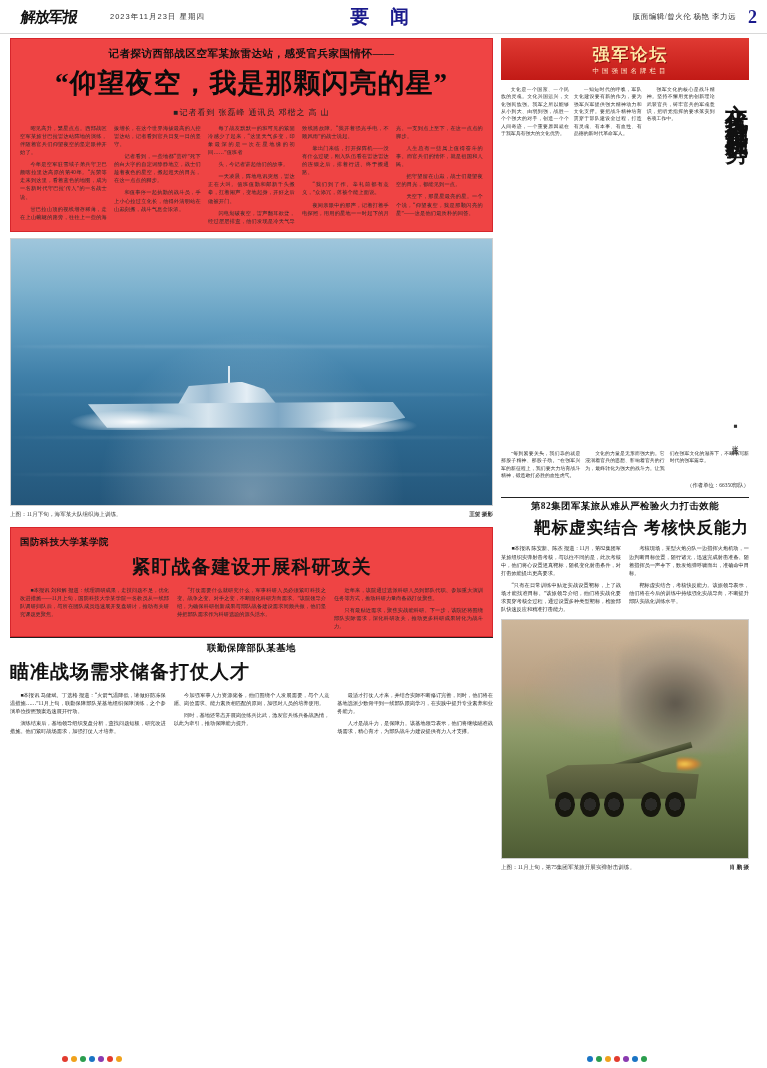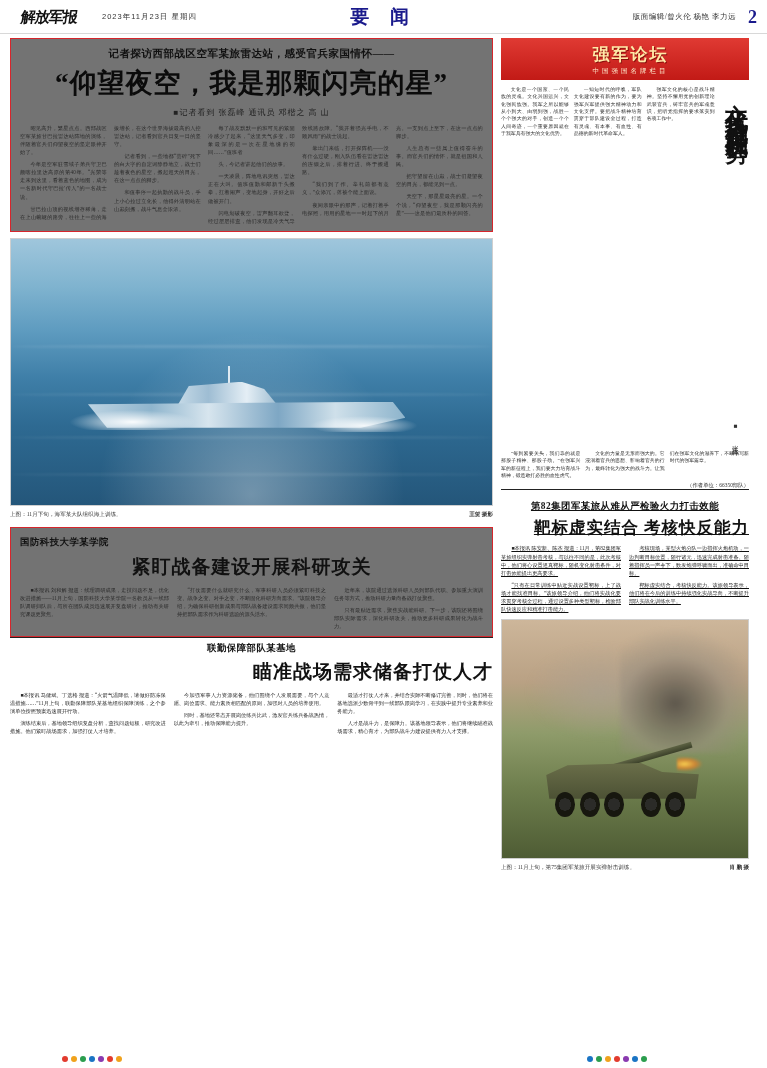--- a/index.html
+++ b/index.html
@@ -29,21 +29,21 @@
     font-weight: bold;
     font-size: 15px;
     letter-spacing: -1px;
     color: #111;
     font-family: "DejaVu Serif", serif;
     transform: skewX(-8deg);
   }
   .masthead-date {
     font-size: 7.5px;
     color: #333;
-    margin-left: 14px;
+    margin-left: 22px;
     letter-spacing: 1px;
     font-family: "Liberation Sans", sans-serif;
   }
   .masthead-title {
     position: absolute;
     left: 50%;
     transform: translateX(-50%);
     font-size: 19px;
     font-weight: bold;
     letter-spacing: 8px;
@@ -75,21 +75,21 @@
     display: flex;
     gap: 8px;
   }
   .col-left { width: 483px; }
   .col-right { width: 248px; }
 
   
   .redbox {
     border: 1.6px solid #d6262c;
     padding: 8px 9px 6px 9px;
-    background: #737373;
+    background: #ef4444;
   }
 
   .kicker {
     text-align: center;
     font-size: 10.5px;
     font-weight: bold;
     color: #111;
     letter-spacing: .5px;
     margin-bottom: 4px;
   }
@@ -264,21 +264,21 @@
   }
   .forum-foot p { margin: 0 0 3px 0; text-indent: 2em; }
   .forum-sig {
     font-size: 5.4px;
     text-align: right;
     color: #333;
     margin-top: 3px;
   }
 
   
-  .rule-top { border-top: 1.2px solid #222; padding-top: 10px; text-decoration: underline; }
+  .rule-top { border-top: 1.2px solid #222; margin-top: 8px; padding-top: 2px; }
   .sub-kicker {
     font-size: 9.4px;
     font-weight: bold;
     text-align: center;
     letter-spacing: .5px;
     color: #111;
   }
   .headline-2 {
     text-align: right;
     font-size: 16.5px;
@@ -341,21 +341,21 @@
   .headline-3 {
     text-align: center;
     font-size: 19px;
     font-weight: bold;
     letter-spacing: 1px;
     margin: 5px 0 6px 0;
   }
 
   
   .headline-4 {
-    text-align: right;
+    text-align: left;
     font-size: 19px;
     font-weight: bold;
     letter-spacing: 1px;
     margin: 4px 0 6px 0;
   }
 
   
   .dots {
     position: absolute;
     bottom: 6px;

